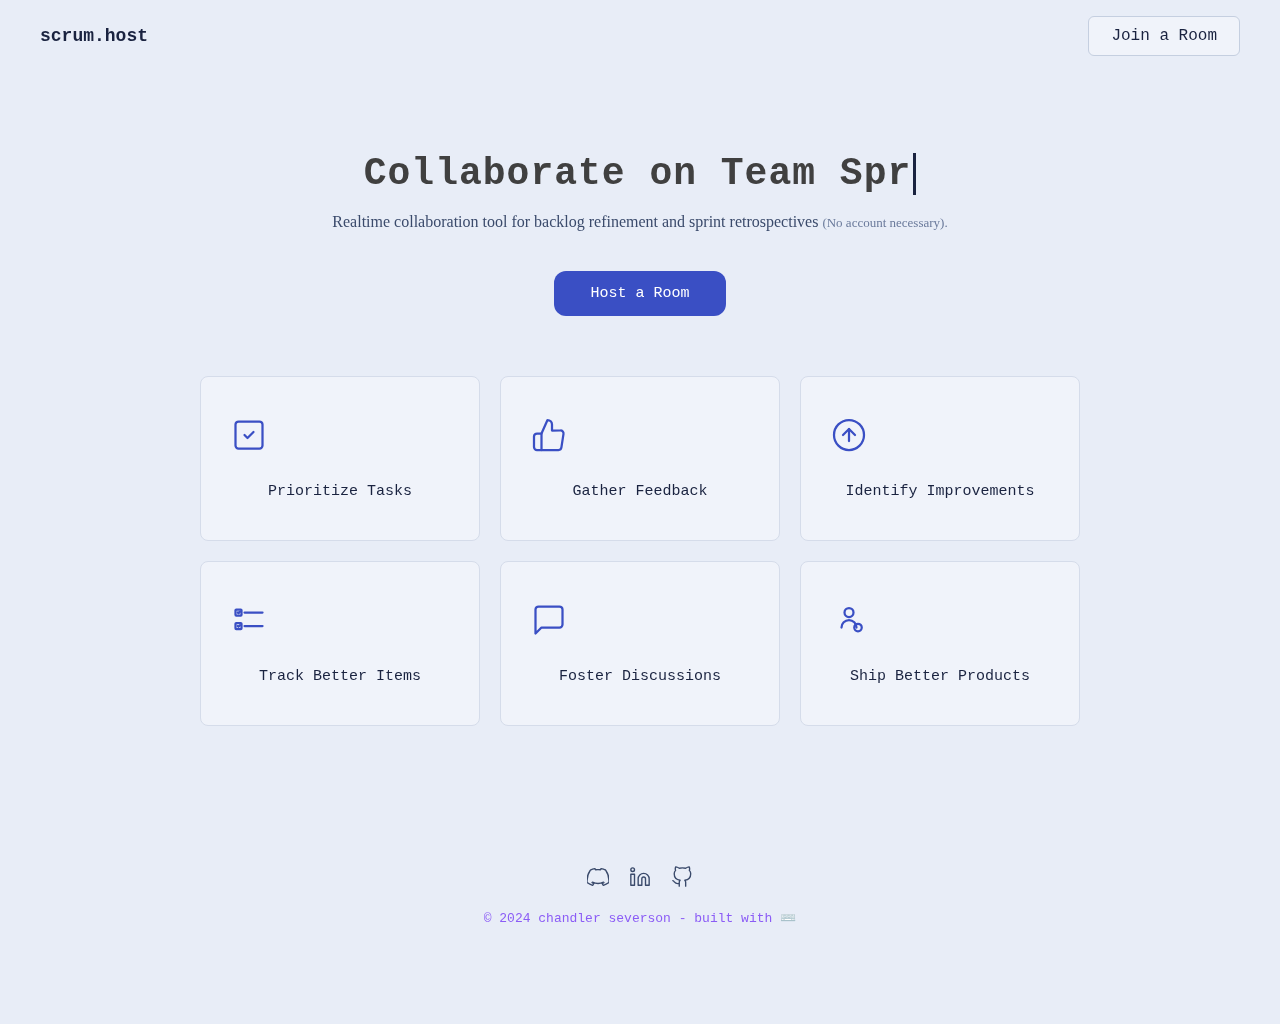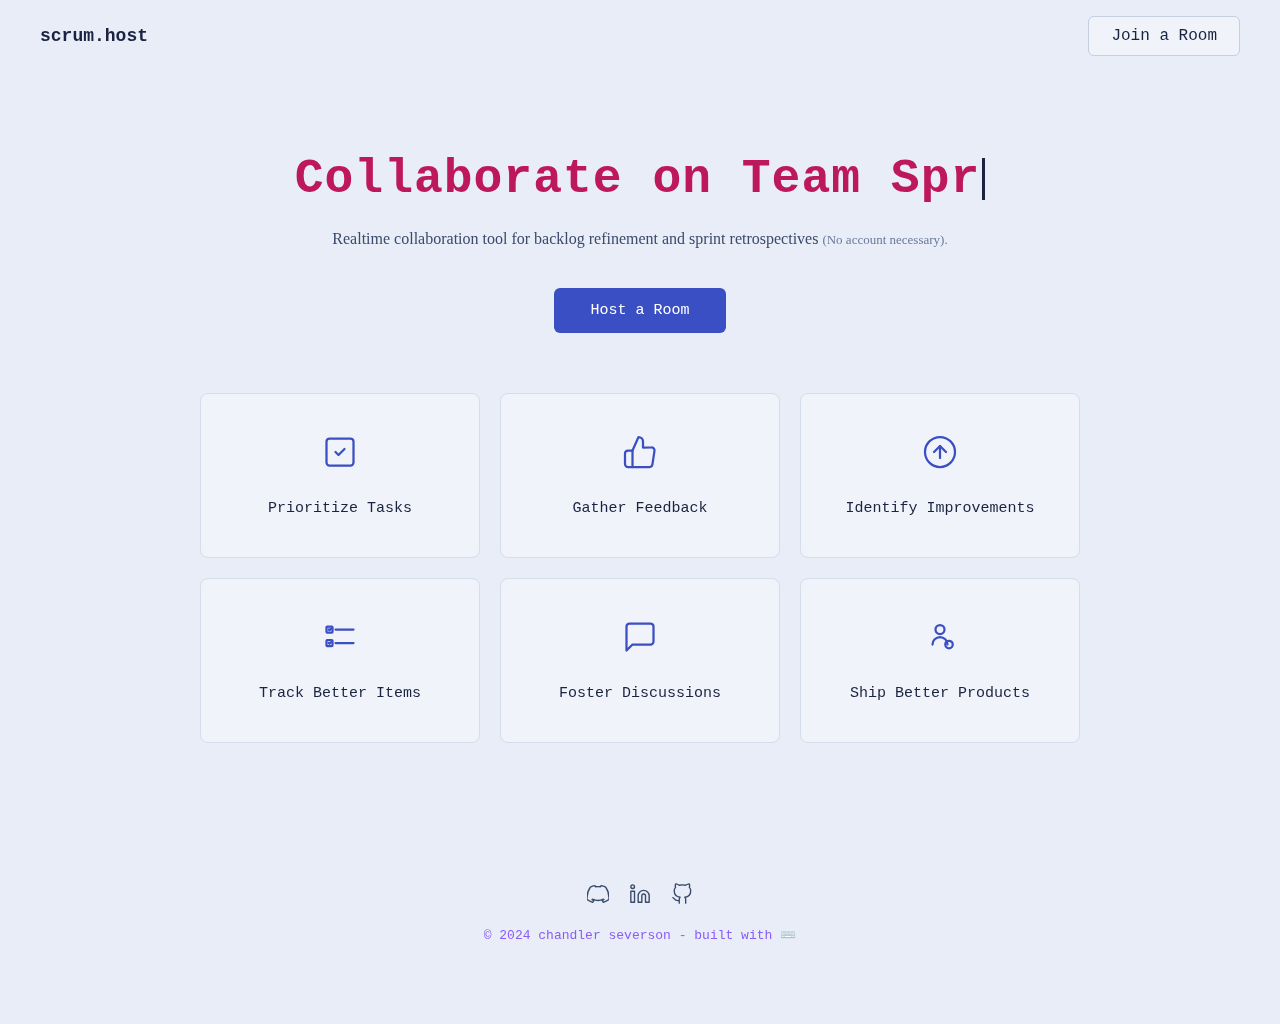--- a/index.html
+++ b/index.html
@@ -39,25 +39,25 @@
       font-family: 'Courier New', Courier, monospace;
       font-size: 16px;
     }
 
     .hero {
       text-align: center;
       padding: 80px 40px 60px;
     }
 
     .hero-title {
-      font-size: 48px;
-      color: #be185d;
+      font-size: 38px;
+      color: #404040;
       font-family: 'Courier New', Courier, monospace;
       font-weight: bold;
-      margin-bottom: 24px;
+      margin-bottom: 18px;
       letter-spacing: 1px;
     }
 
     .cursor {
       display: inline-block;
       width: 3px;
       height: 42px;
       background-color: #1a2340;
       vertical-align: middle;
       margin-left: 2px;
@@ -79,21 +79,21 @@
     .hero-subtitle .no-account {
       font-size: 13px;
       color: #6a7a9b;
     }
 
     .host-btn {
       background-color: #3a4fc4;
       color: white;
       border: none;
       padding: 14px 36px;
-      border-radius: 6px;
+      border-radius: 12px;
       cursor: pointer;
       font-family: 'Courier New', Courier, monospace;
       font-size: 15px;
     }
 
     .features-grid {
       display: grid;
       grid-template-columns: repeat(3, 1fr);
       gap: 20px;
       max-width: 960px;
@@ -101,21 +101,20 @@
       padding: 0 40px;
     }
 
     .feature-card {
       background-color: #f0f3fa;
       border: 1px solid #d5dcea;
       border-radius: 8px;
       padding: 40px 30px;
       display: flex;
       flex-direction: column;
-      align-items: center;
       gap: 20px;
     }
 
     .feature-icon {
       color: #3a4fc4;
       font-size: 32px;
     }
 
     .feature-label {
       color: #1a2340;

